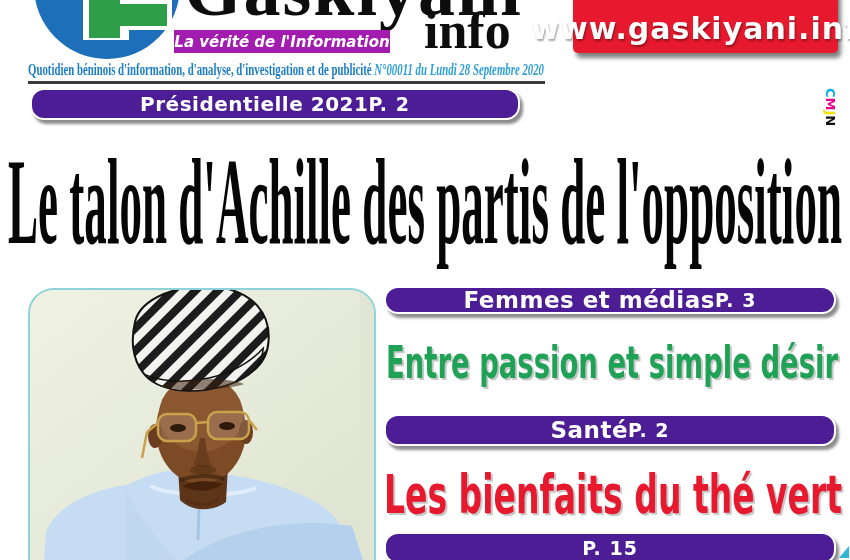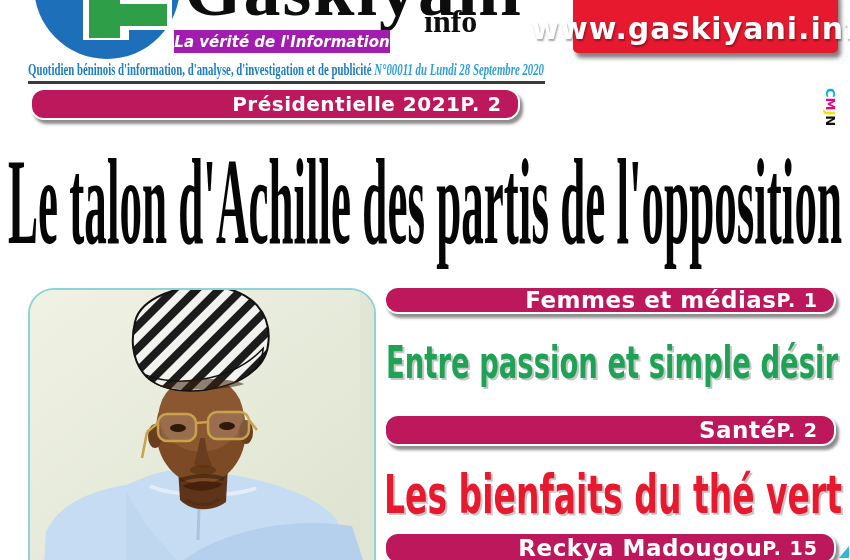--- a/index.html
+++ b/index.html
@@ -9,21 +9,21 @@
   }
   
   #logo{position:absolute;left:28px;top:0;width:158px;height:60px;}
   #masthead-title{
     position:absolute;left:184px;top:-47px;line-height:1;white-space:nowrap;
     font-family:"Liberation Serif",serif;font-weight:bold;font-size:74px;
     letter-spacing:2px;color:#0d0d0d;
   }
   #masthead-info{
     position:absolute;left:424px;top:5px;line-height:1;
-    font-family:"Liberation Serif",serif;font-weight:bold;font-size:32px;color:#0d0d0d;
+    font-family:"Liberation Serif",serif;font-weight:bold;font-size:52px;color:#0d0d0d;
   }
   #tagline-banner{
     position:absolute;left:174px;top:30px;width:216px;height:23px;
     background:#a21caf;color:#fff;display:flex;align-items:center;justify-content:center;
     font-style:italic;font-weight:bold;font-size:15px;white-space:nowrap;
   }
   #website-banner{
     position:absolute;left:573px;top:-10px;width:265px;height:63px;
     background:#e6192e;border-radius:5px;box-shadow:3px 5px 4px rgba(0,0,0,.5);
     display:flex;align-items:flex-end;justify-content:center;
@@ -37,23 +37,23 @@
   #subtitle-main{fill:#1d7dc6;}
   #subtitle-issue{fill:#2d9fd6;font-style:italic;}
   #header-rule{position:absolute;left:28px;top:81px;width:517px;height:3px;background:#3b3b3b;}
   #cmjn{
     position:absolute;left:824px;top:88px;writing-mode:vertical-rl;
     font-weight:bold;font-size:13px;line-height:1;letter-spacing:0px;
   }
   .cmjn-c{color:#00adef}.cmjn-m{color:#ec008c}.cmjn-j{color:#f5e400}.cmjn-n{color:#111}
   
   .banner{
-    position:absolute;background:#be185d;border:2px solid #fff;
+    position:absolute;background:#4c1d95;border:2px solid #fff;
     border-radius:14px;box-shadow:3px 4px 3px rgba(0,0,0,.45);
-    display:flex;align-items:center;justify-content:flex-end;
+    display:flex;align-items:center;justify-content:center;
     padding:0 16px;box-sizing:border-box;color:#fff;white-space:nowrap;
   }
   .banner .label{font-weight:bold;font-size:23px;letter-spacing:.5px;}
   .banner .page{font-weight:bold;font-size:19px;letter-spacing:1px;}
   #banner-presidentielle{left:30px;top:88px;width:490px;height:32px;}
   #banner-presidentielle .label{font-size:20px;}
   #banner-femmes{left:384px;top:286px;width:452px;height:28px;}
   #banner-sante{left:384px;top:414px;width:452px;height:32px;}
   #banner-reckya{left:384px;top:532px;width:452px;height:32px;}
   
@@ -172,34 +172,33 @@
       <path d="M170,148 C168,160 166,168 164,174 C170,179 178,179 182,175 C178,168 176,158 175,148 Z" fill="#6b3d1f"></path>
       <ellipse cx="173" cy="180" rx="13" ry="5" fill="#53300f" opacity=".6"></ellipse>
       <path d="M152,196 C166,203 182,202 193,194 C182,190 163,190 152,196 Z" fill="#46220c"></path>
       <path d="M150,190 C165,185 182,185 194,189" stroke="#31190a" stroke-width="4" fill="none" opacity=".55"></path>
       <path d="M156,210 C166,216 180,216 189,209" stroke="#4a2a12" stroke-width="3" fill="none" opacity=".5"></path>
     </svg>
   </div>
 
   <div class="banner" id="banner-femmes">
     <span class="label">Femmes et médias</span>
-    <span class="page">P. 1</span>
+    <span class="page">P. 3</span>
   </div>
   <svg id="femmes-headline-svg" width="466" height="72" class="headline-shadow">
     <text x="4" y="48" font-size="44" textLength="452" lengthAdjust="spacingAndGlyphs">Entre passion et simple désir</text>
   </svg>
 
   <div class="banner" id="banner-sante">
     <span class="label">Santé</span>
     <span class="page">P. 2</span>
   </div>
   <svg id="sante-headline-svg" width="470" height="78" class="headline-shadow">
     <text x="4" y="58" font-size="54" textLength="458" lengthAdjust="spacingAndGlyphs">Les bienfaits du thé vert</text>
   </svg>
 
   <div class="banner" id="banner-reckya">
-    <span class="label">Reckya Madougou</span>
     <span class="page">P. 15</span>
   </div>
 
   <div id="corner-mark"></div>
 
 </div>
 
 </body></html>

